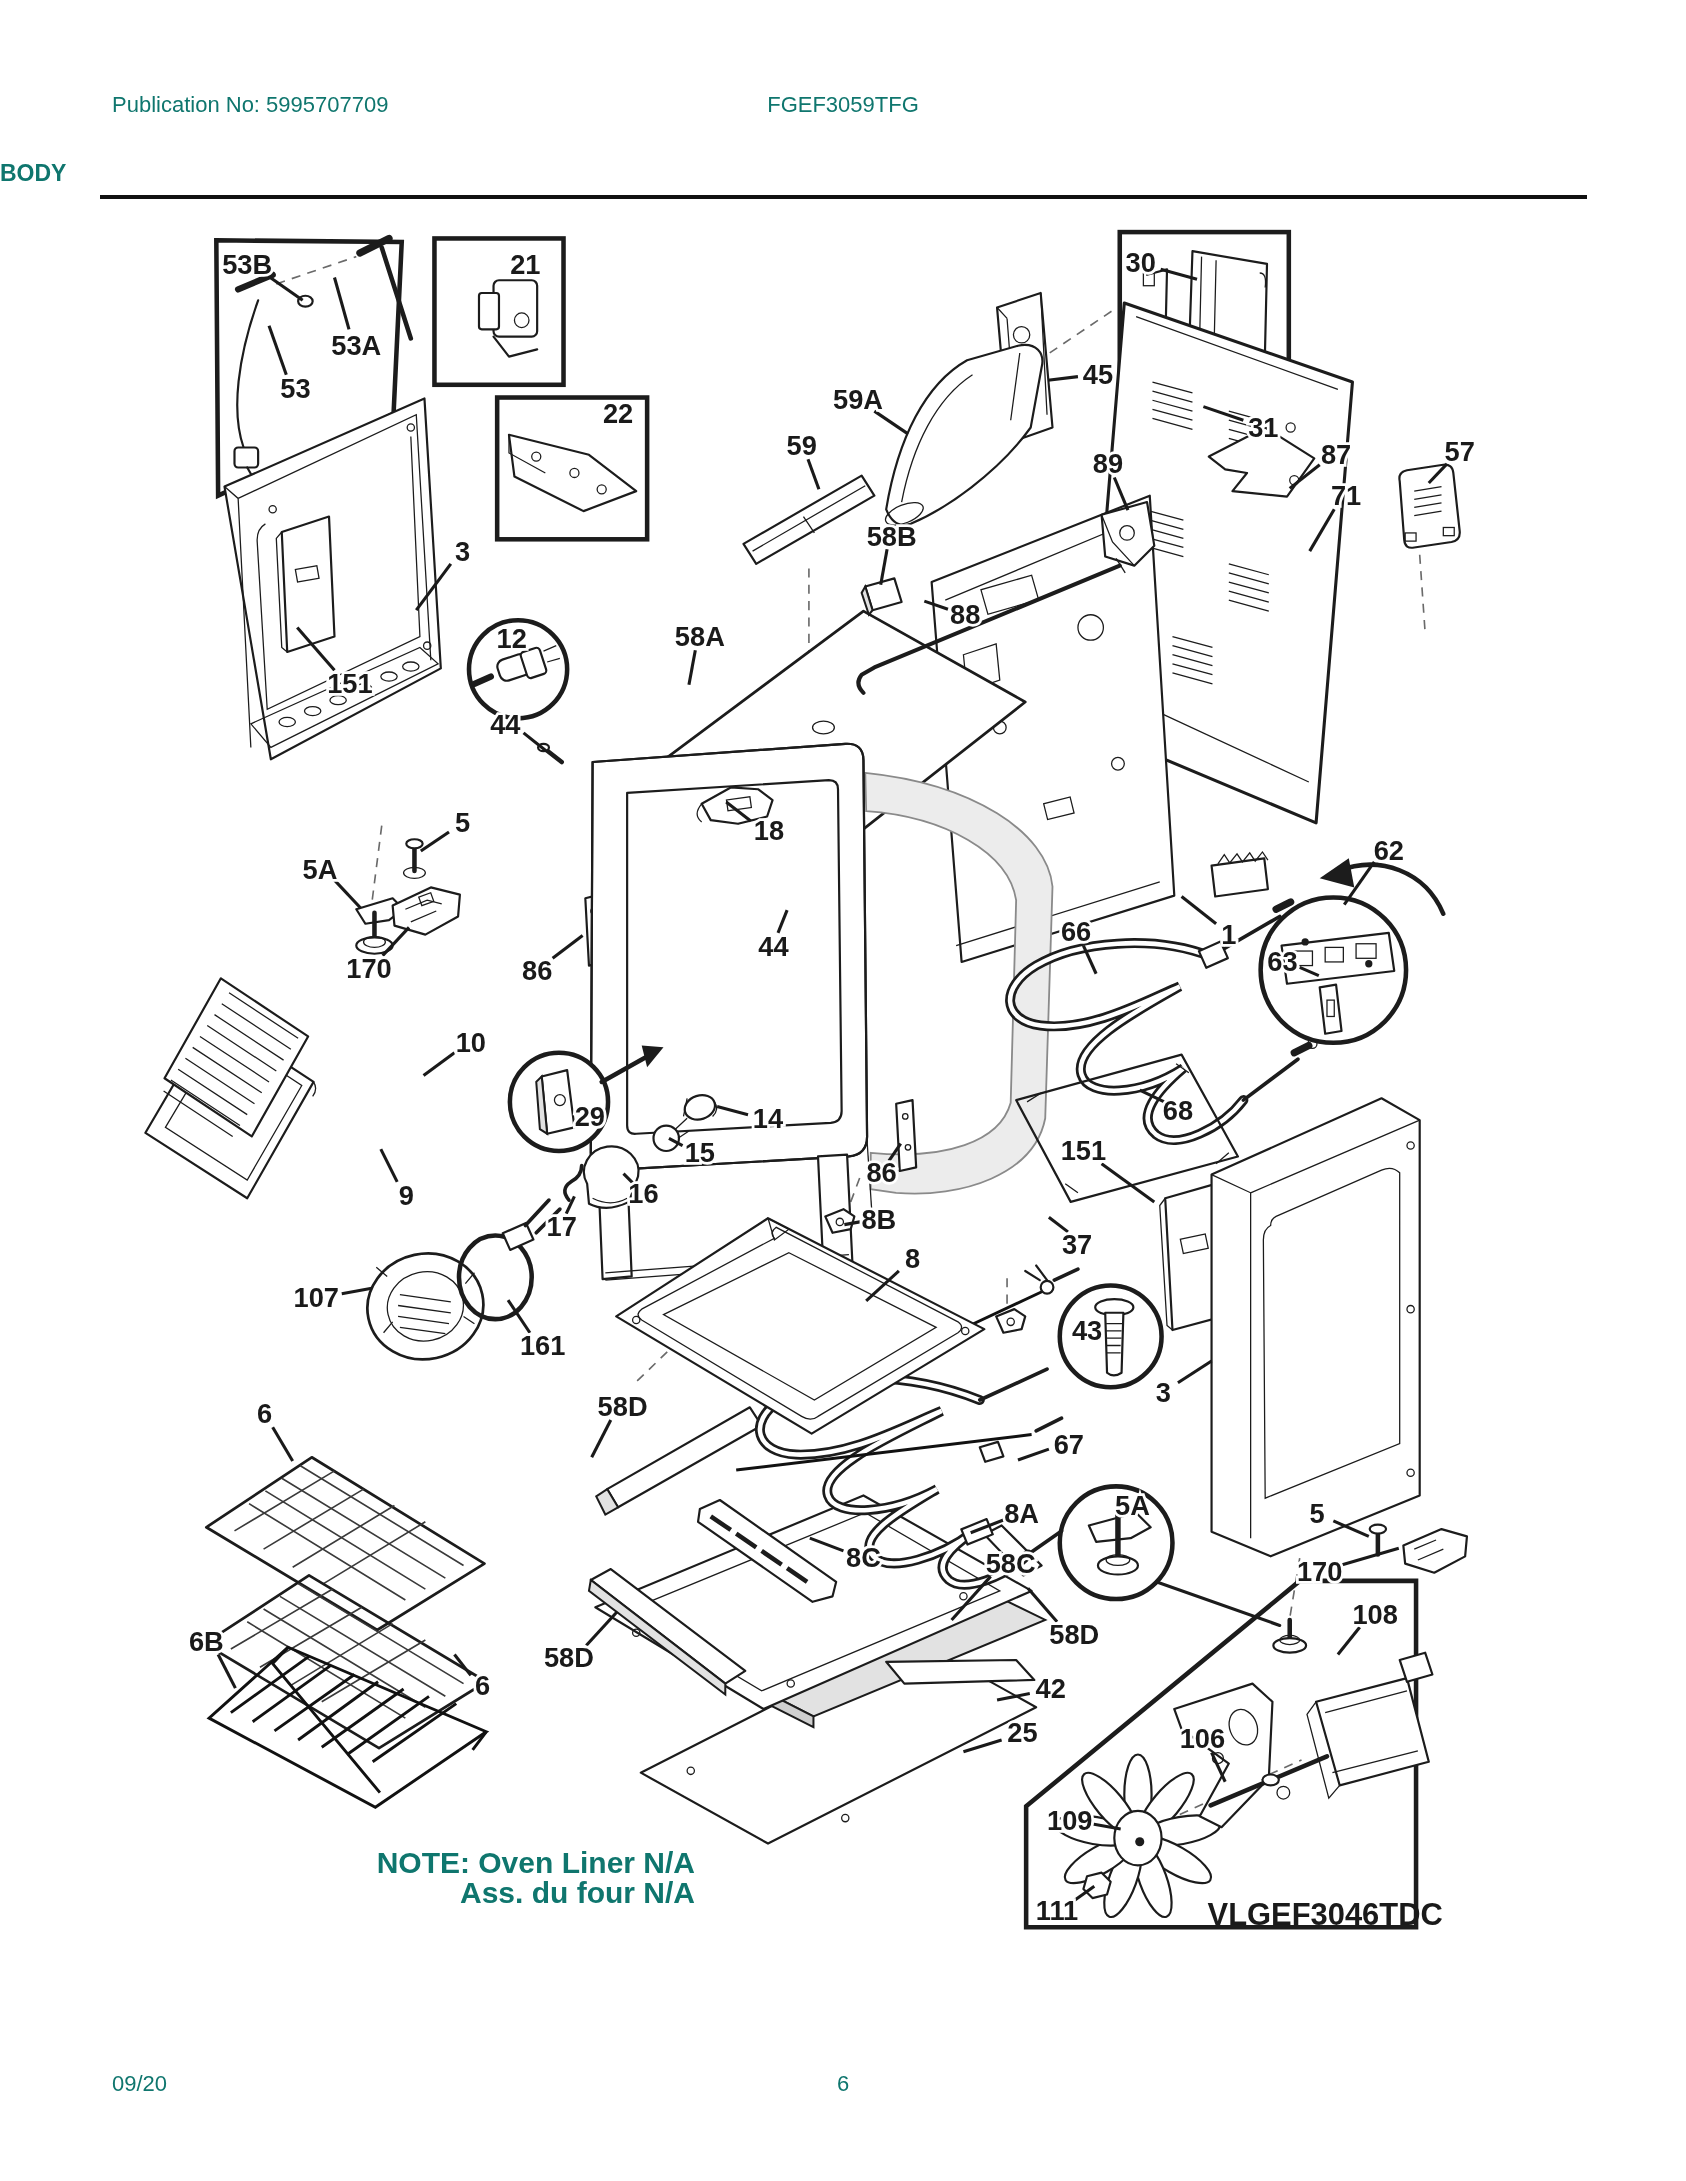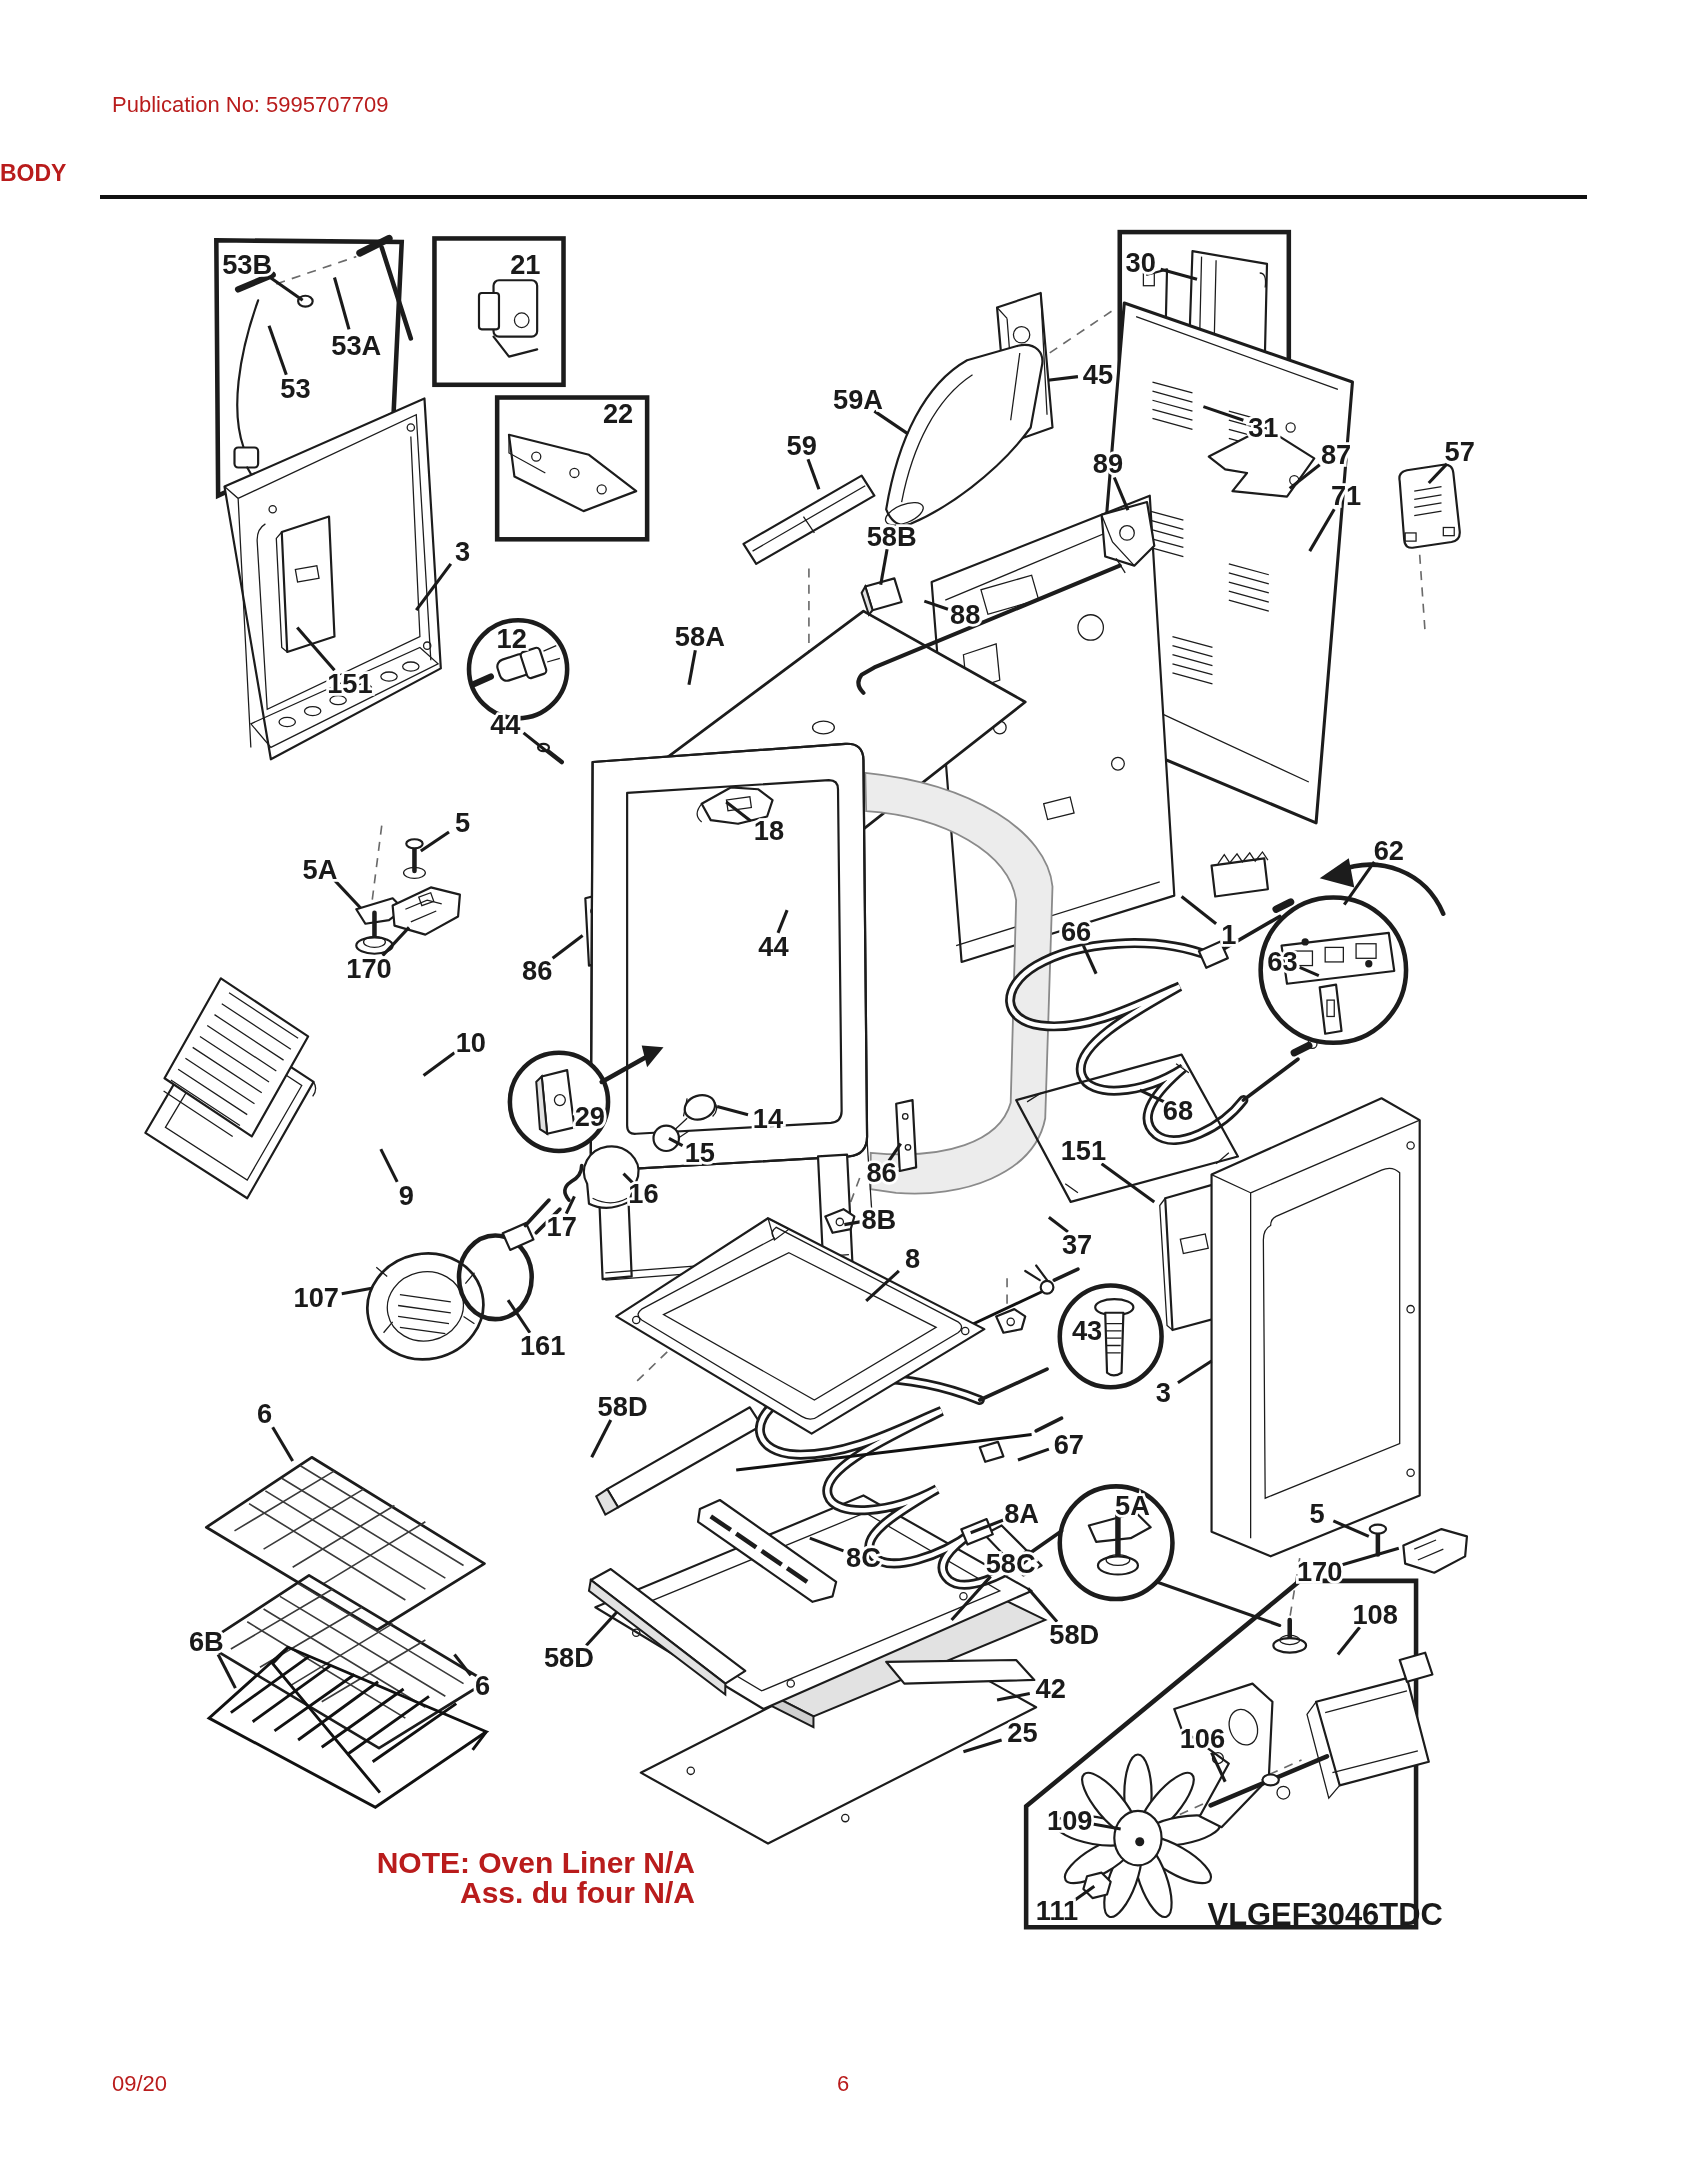--- a/index.html
+++ b/index.html
@@ -1,17 +1,17 @@
 <!DOCTYPE html>
 <html style="font-size:14.5px"><head>
 <meta charset="utf-8">
 <style>
   html,body{margin:0;padding:0;background:#ffffff;}
   .page{position:relative;width:1686px;height:2182px;background:#fff;overflow:hidden;
-        font-family:"Liberation Sans", sans-serif;color:#b91c1c;}
+        font-family:"Liberation Sans", sans-serif;color:#0f766e;}
   .hdr-left{position:absolute;left:112px;top:92px;font-size:22px;}
   .hdr-model{position:absolute;left:0;top:92px;width:1686px;text-align:center;font-size:22px;}
   .hdr-section{position:absolute;left:0;top:160px;width:1686px;font-size:23px;font-weight:700;}
   .rule{position:absolute;left:100px;top:195px;width:1487px;height:3.6px;background:#111;}
   .note{position:absolute;left:345px;top:1848px;width:350px;text-align:right;
         font-size:30px;font-weight:700;line-height:30px;}
   .ftr-left{position:absolute;left:112px;top:2071px;font-size:22px;}
   .ftr-page{position:absolute;left:0;top:2071px;width:1686px;text-align:center;font-size:22px;}
   svg{position:absolute;left:0;top:0;}
   svg *{vector-effect:none;}
@@ -31,20 +31,21 @@
   .callout-text{font-family:"Liberation Sans",sans-serif;font-weight:700;font-size:30px;fill:#1a1a1a;
                 paint-order:stroke;stroke:#ffffff;stroke-width:6;text-anchor:middle;}
   .code-text{font-family:"Liberation Sans",sans-serif;font-weight:700;font-size:34px;fill:#1a1a1a;text-anchor:middle;}
 </style>
 </head>
 <body>
 
 <div class="page">
 
   <div class="hdr-left">Publication No: 5995707709</div>
+  <div class="hdr-model">FGEF3059TFG</div>
   <div class="hdr-section">BODY</div>
   <div class="rule"></div>
 
   <svg width="1686" height="2182" viewBox="0 0 1855 2400">
 
     <g>
       <path class="dash" d="M890,625 L890,840"></path>
       <path class="dash" d="M1140,398 L1226,340"></path>
       <path class="dash" d="M1086,478 L1032,524"></path>
       <path class="dash" d="M1408,550 L1408,624"></path>

